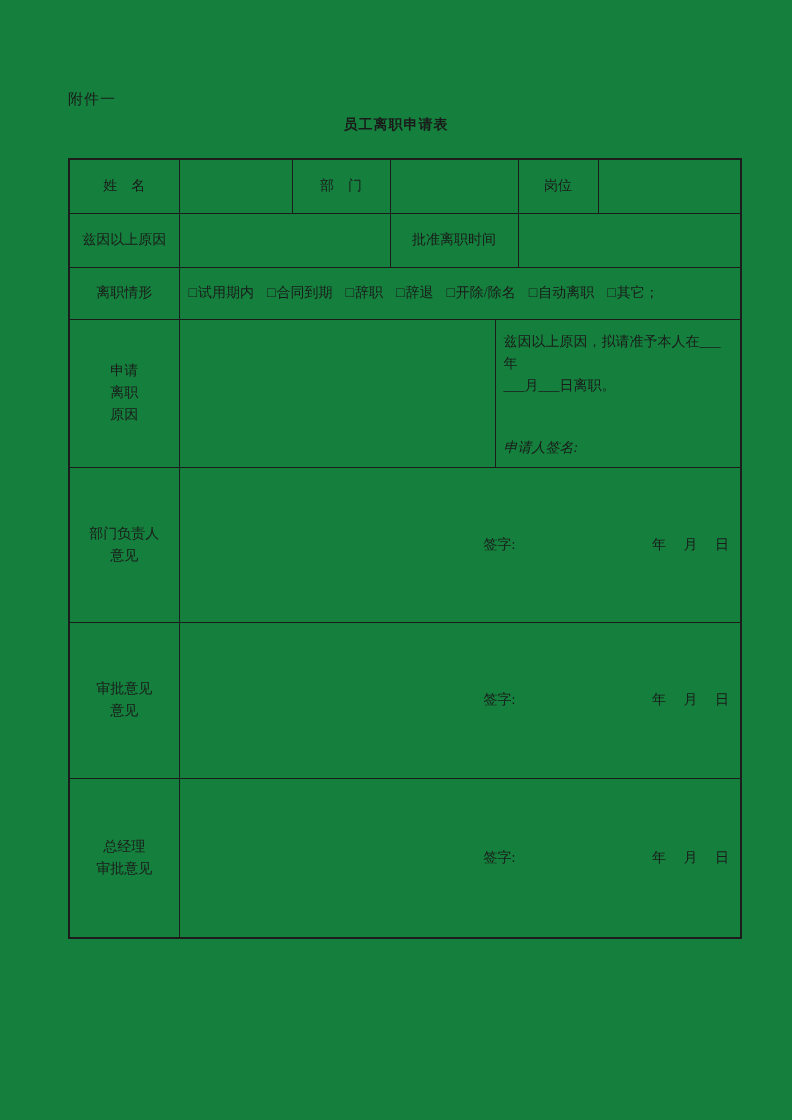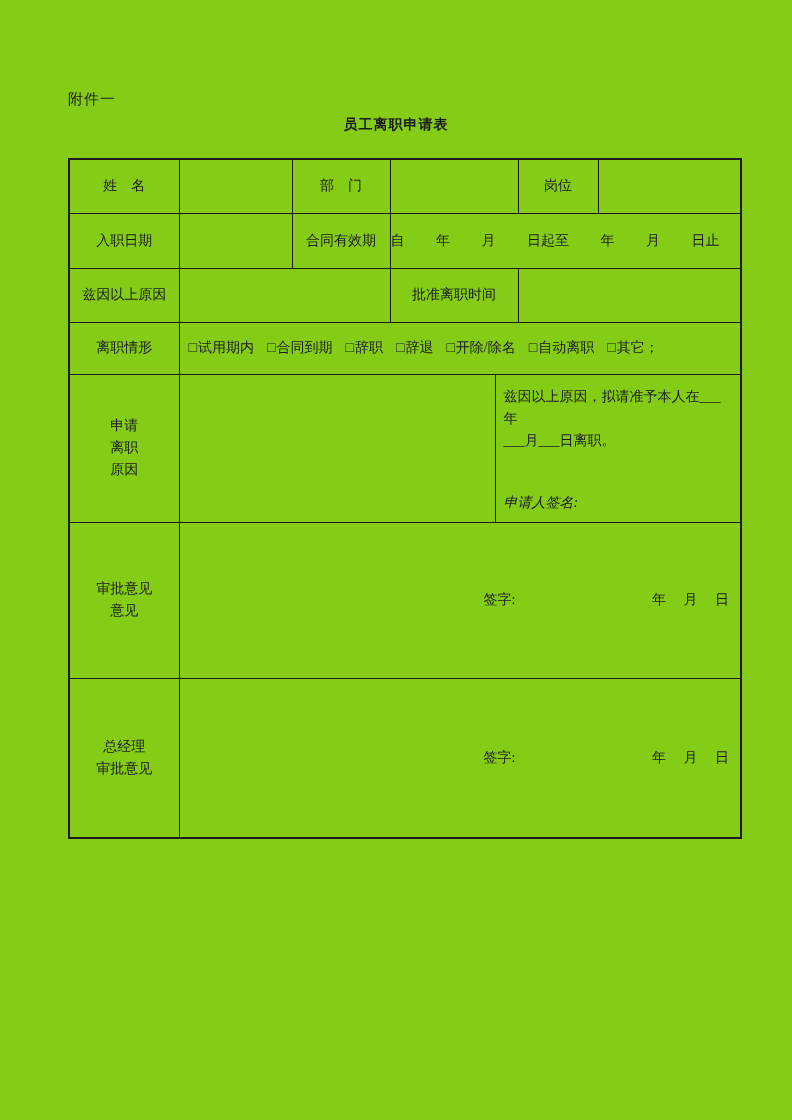--- a/index.html
+++ b/index.html
@@ -1,19 +1,19 @@
 <!DOCTYPE html>
 <html><head>
 <meta charset="utf-8">
 <style>
   html,body{margin:0;padding:0;background:#fff;}
   .page{
     position:relative;
     width:792px;height:1120px;
-    background:#84cc16;
+    background:#15803d;
     font-family:"Liberation Serif","DejaVu Serif",serif;
     color:#1a1a1a;
     overflow:hidden;
   }
   .attachment{
     position:absolute;left:68px;top:90px;
     font-size:15px;letter-spacing:1px;
   }
   .title{
     position:absolute;left:0;top:116px;width:100%;
@@ -79,26 +79,20 @@
     <tbody>
         <tr style="height:54px">
       <td class="lbl">姓　名</td>
       <td></td>
       <td class="lbl">部　门</td>
       <td colspan="2"></td>
       <td class="lbl">岗位</td>
       <td></td>
     </tr>
 
-    <tr style="height:55px">
-      <td class="lbl">入职日期</td>
-      <td></td>
-      <td class="lbl">合同有效期</td>
-      <td colspan="4" class="period">自　　 年　　 月　　 日起至　　 年　　 月　　 日止</td>
-    </tr>
 
     <tr style="height:54px">
       <td class="lbl">兹因以上原因</td>
       <td colspan="2"></td>
       <td colspan="2" class="lbl">批准离职时间</td>
       <td colspan="2"></td>
     </tr>
 
     <tr style="height:52px">
       <td class="lbl">离职情形</td>
@@ -143,20 +137,30 @@
       <td colspan="3"></td>
       <td colspan="3" class="reason-note-cell">
         <div class="reason-note-wrap">
           <div class="note">兹因以上原因，拟请准予本人在___年
 ___月___日离职。</div>
           <div class="applicant-sig">申请人签名:</div>
         </div>
       </td>
     </tr>
 
+    <tr style="height:155px">
+      <td class="lbl">部门负责人
+意见</td>
+      <td colspan="6" class="opinion">
+        <div class="sign-line">
+          <span class="sign-lbl">签字:</span>
+          <span class="ymd">年　 月　 日</span>
+        </div>
+      </td>
+    </tr>
 
     <tr style="height:156px">
       <td class="lbl">审批意见
 意见</td>
       <td colspan="6" class="opinion">
         <div class="sign-line">
           <span class="sign-lbl">签字:</span>
           <span class="ymd">年　 月　 日</span>
         </div>
       </td>

